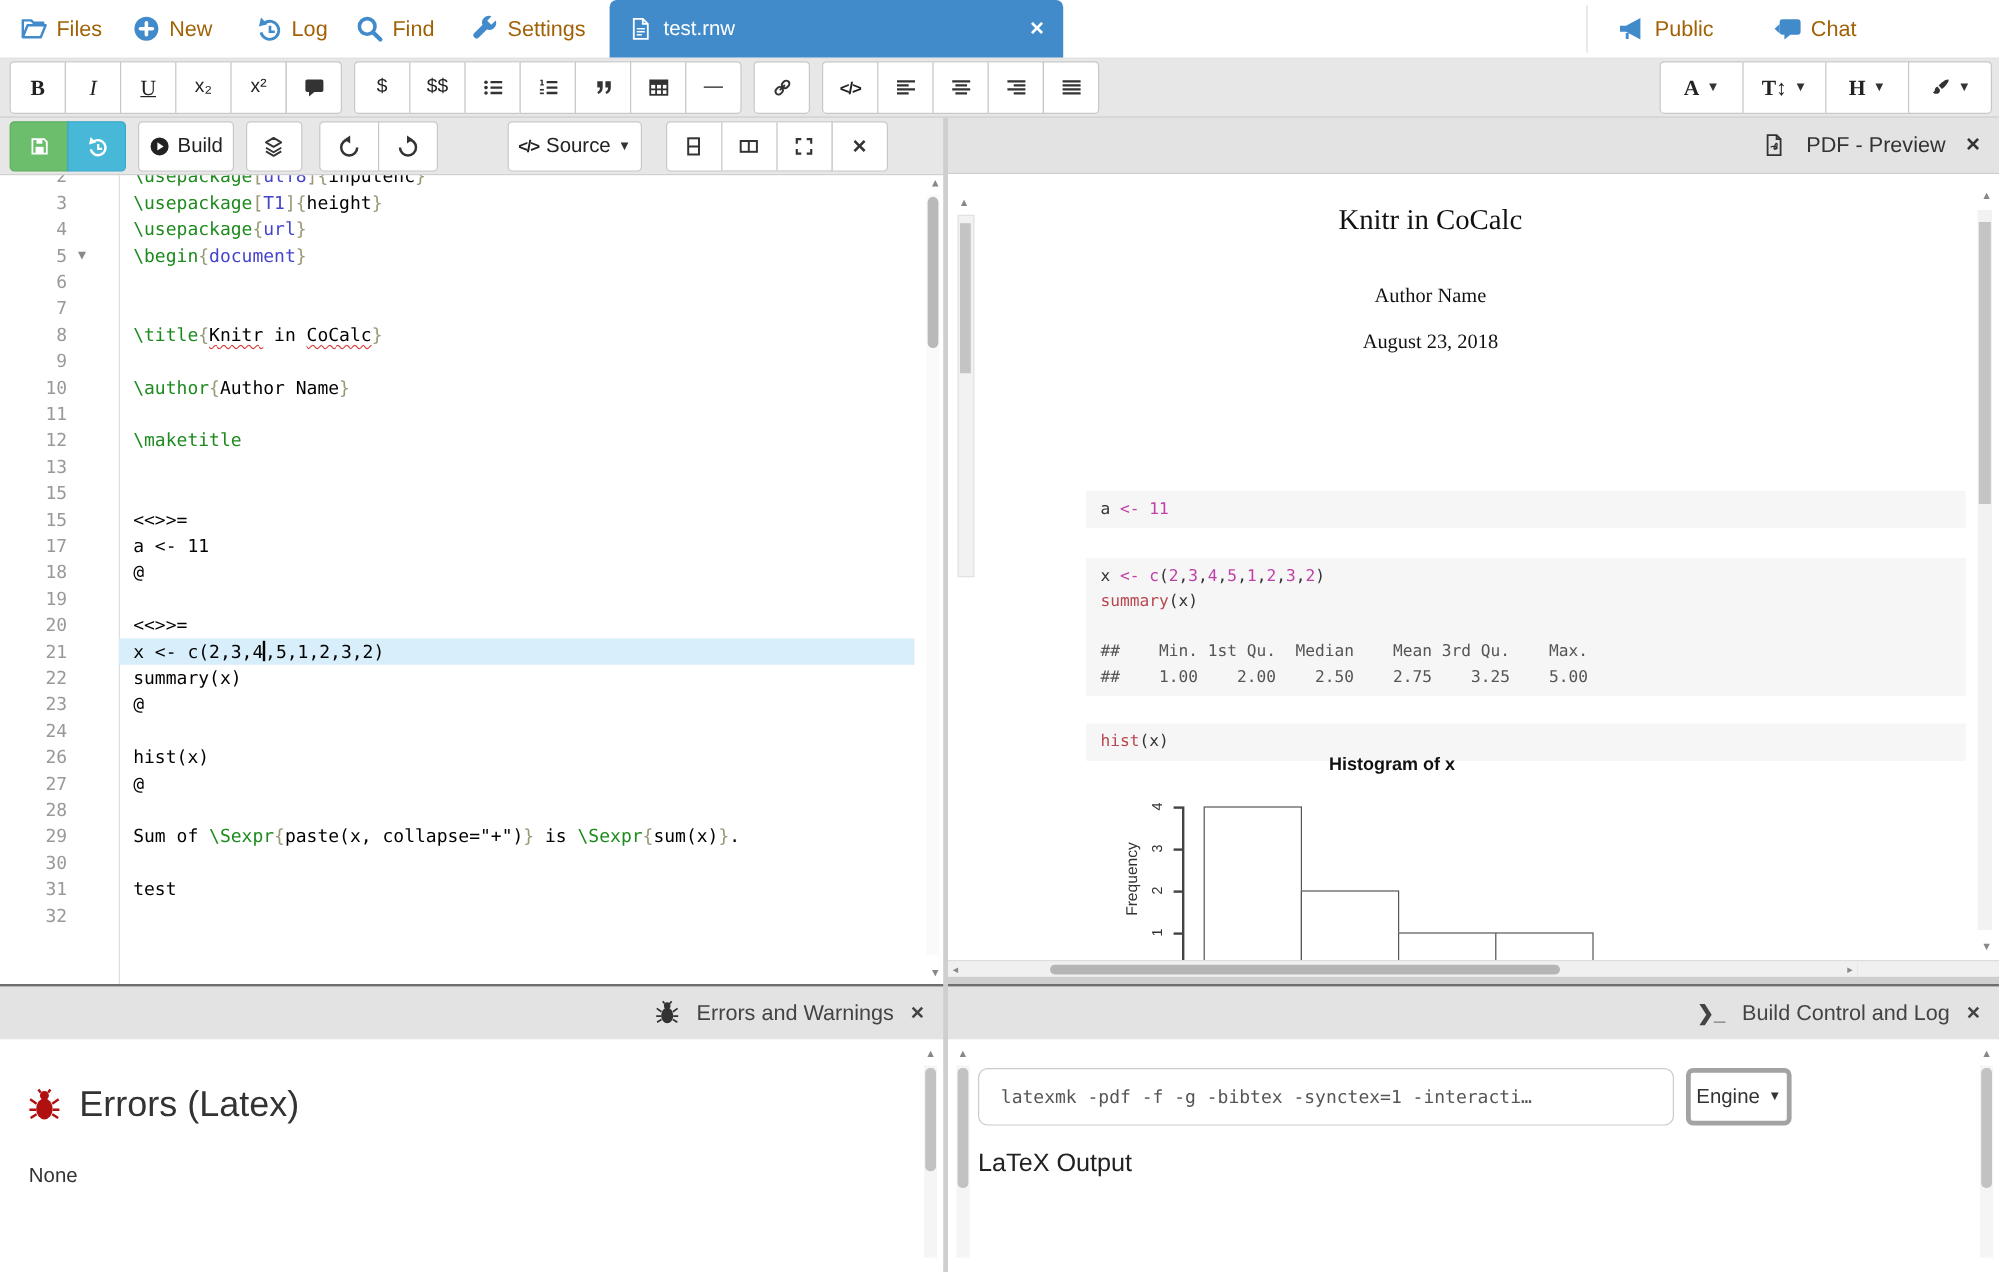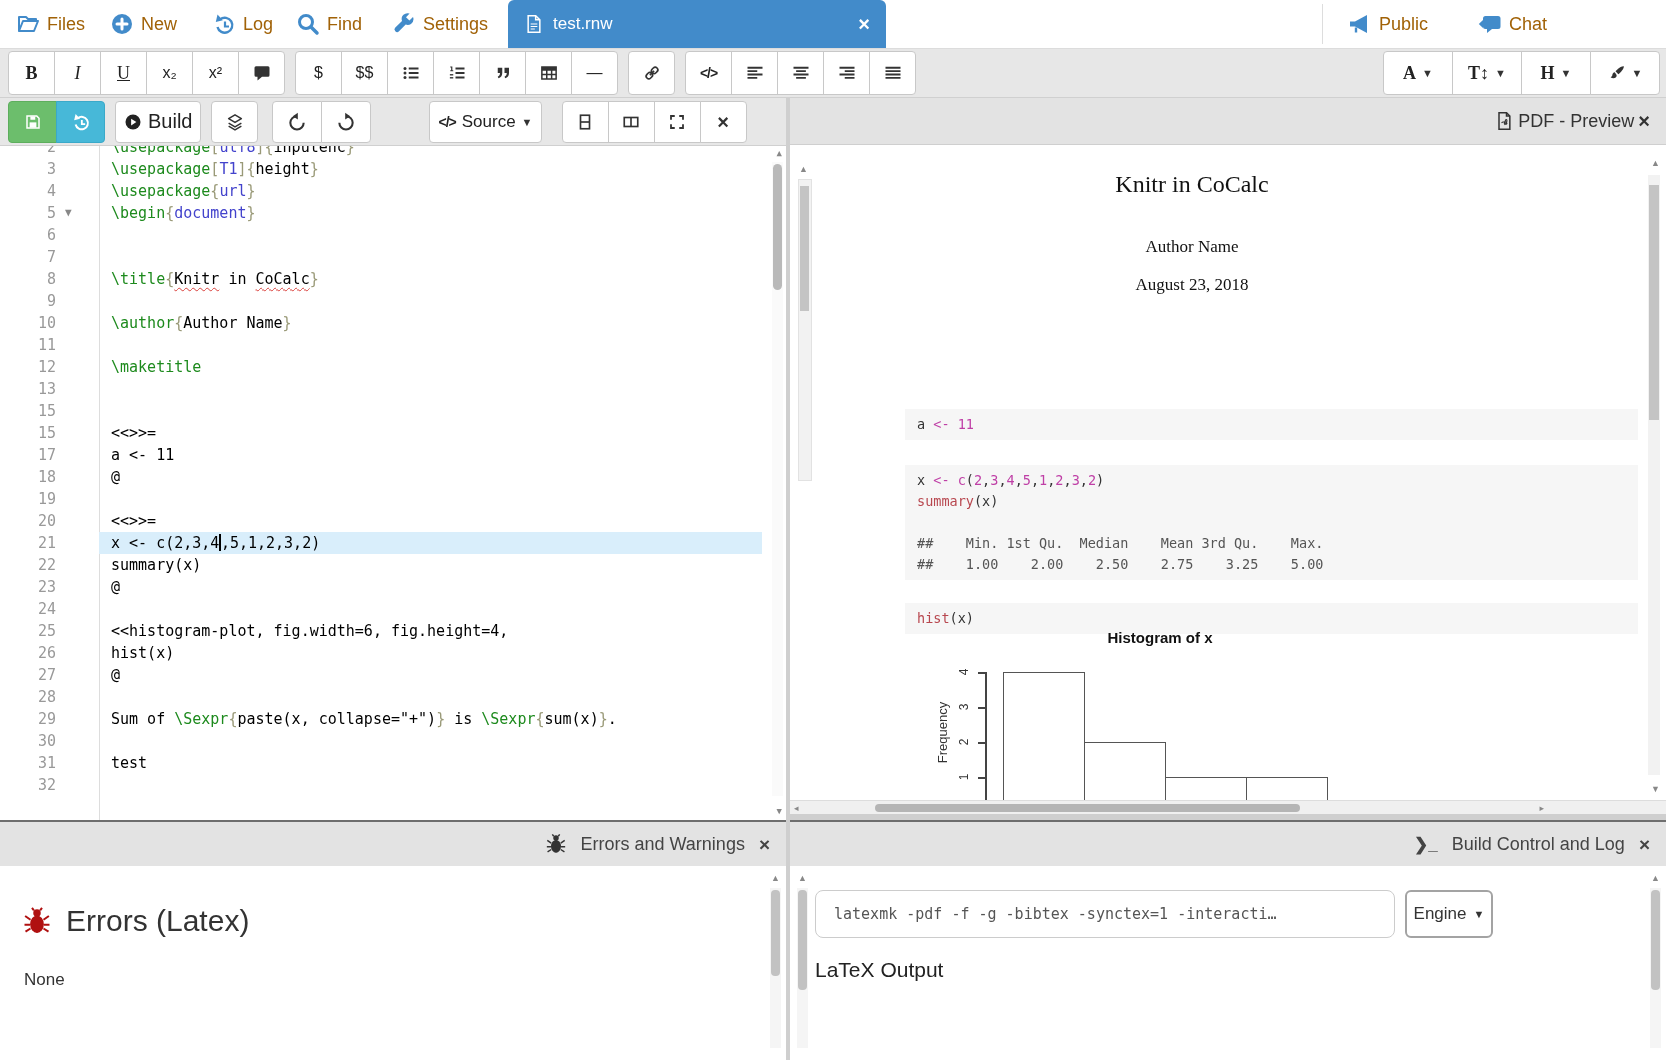--- a/index.html
+++ b/index.html
@@ -56,21 +56,21 @@
   .cursor{display:inline-block;width:1.5px;height:17px;background:#000;vertical-align:-3px;}
   .sv-track{position:absolute;right:3px;top:16px;width:11px;height:634px;background:#fafafa;}
   .sv-thumb{position:absolute;left:1px;top:2px;width:9px;height:126px;background:#b9b9b9;border-radius:5px;}
   .scroll-arrow{position:absolute;color:#888;font-size:9px;line-height:1;cursor:pointer;}
 
   
   .panelheader{position:absolute;height:46px;background:#e3e3e3;border-top:2px solid #6e6e6e;display:flex;align-items:center;justify-content:flex-end;gap:14px;padding-right:16px;color:#444;font-size:18px;box-sizing:border-box;}
   .panelheader .closex{color:#444;font-size:19px;}
 
   
-  .pdfheader{position:absolute;left:790px;top:98px;width:876px;height:47px;background:#e3e3e3;border-bottom:1px solid #cfcfcf;display:flex;align-items:center;justify-content:flex-end;gap:4px;padding-right:16px;color:#333;font-size:18px;box-sizing:border-box;}
+  .pdfheader{position:absolute;left:790px;top:98px;width:876px;height:47px;background:#e3e3e3;border-bottom:1px solid #cfcfcf;display:flex;align-items:center;justify-content:flex-end;gap:17px;padding-right:16px;color:#333;font-size:18px;box-sizing:border-box;}
   .pdfcontent{position:absolute;left:790px;top:145px;width:876px;height:655px;background:#fff;overflow:hidden;}
   .pdf-title{position:absolute;top:26px;left:0;width:804px;text-align:center;font-family:"Liberation Serif",serif;font-size:24px;color:#111;}
   .pdf-author{position:absolute;top:92px;left:0;width:804px;text-align:center;font-family:"Liberation Serif",serif;font-size:17px;color:#111;}
   .pdf-date{position:absolute;top:130px;left:0;width:804px;text-align:center;font-family:"Liberation Serif",serif;font-size:17px;color:#111;}
   .pdf-math{position:absolute;top:218px;left:0;width:804px;text-align:center;font-family:"Liberation Serif",serif;font-style:italic;font-size:16px;color:#111;}
   .pdf-math sup{font-size:11px;}
   .cb{position:absolute;left:115px;width:733px;background:#f6f6f6;font-family:"DejaVu Sans Mono",monospace;font-size:13.5px;line-height:21px;padding:5px 12px;box-sizing:border-box;color:#333;}
   .cbl{white-space:pre;height:21px;}
   .pt-d{color:#333;} .pt-p{color:#bf3fa6;} .pt-r{color:#b8474f;} .pt-out{color:#555;}
   .pdf-sv-left{position:absolute;left:8px;top:34px;width:12px;height:300px;background:#f2f2f2;border:1px solid #e2e2e2;}
@@ -88,21 +88,21 @@
   .hist-ticklabel{position:absolute;font-size:12px;color:#333;transform:rotate(-90deg);}
   .hist-ylab{position:absolute;left:122px;top:580px;font-size:13px;color:#333;transform:rotate(-90deg);transform-origin:center;}
   .hist-bar{position:absolute;background:#fff;border:1.5px solid #555;box-sizing:border-box;}
 
   
   .errpanel{position:absolute;left:0;top:866px;width:786px;height:194px;background:#fff;}
   .err-heading{position:absolute;left:22px;top:38px;display:flex;align-items:center;gap:14px;font-size:30px;color:#333;}
   .err-none{position:absolute;left:24px;top:104px;font-size:17px;color:#333;}
   .buildpanel{position:absolute;left:790px;top:866px;width:876px;height:194px;background:#fff;}
   .cmdinput{position:absolute;left:25px;top:24px;width:580px;height:48px;border:1.5px solid #ccc;border-radius:8px;display:flex;align-items:center;padding-left:18px;box-sizing:border-box;font-family:"DejaVu Sans Mono",monospace;font-size:15px;color:#555;overflow:hidden;white-space:nowrap;}
-  .enginebtn{position:absolute;left:615px;top:24px;width:88px;height:48px;border:2px solid #a3a3a3;border-radius:6px;background:#fff;display:flex;align-items:center;justify-content:center;gap:7px;font-size:17px;color:#333;cursor:pointer;}
+  .enginebtn{position:absolute;left:615px;top:24px;width:88px;height:48px;border:4px solid #a3a3a3;border-radius:6px;background:#fff;display:flex;align-items:center;justify-content:center;gap:7px;font-size:17px;color:#333;cursor:pointer;}
   .latexout{position:absolute;left:25px;top:92px;font-size:21px;color:#222;}
   .mini-sv{position:absolute;width:11px;background:#f5f5f5;}
   .mini-sv .thumb{position:absolute;left:1px;width:9px;background:#c2c2c2;border-radius:4px;}
 </style>
 </head>
 <body>
 
 <div id="app">
 
   <div class="topbar">
@@ -350,21 +350,21 @@
         </button>
     </div>
     <div class="btngroup">
       <button class="btn">
           <span class="icn i18">
             <svg viewBox="0 0 24 24" xmlns="http://www.w3.org/2000/svg">
               <circle cx="12" cy="12" r="10" fill="#222"></circle>
               <path d="M9.5 7.5l7 4.5-7 4.5z" fill="#fff"></path>
             </svg>
           </span>
-          <span style="font-size:20px">Build</span>
+          <span style="font-size:17px">Build</span>
         </button>
     </div>
     <div class="btngroup">
       <button class="btn">
           <span class="icn i18">
             <svg viewBox="0 0 24 24" xmlns="http://www.w3.org/2000/svg">
               <g fill="none" stroke="#333333" stroke-width="2" stroke-linejoin="round">
                 <path d="M12 2.5l8.5 5L12 12.5l-8.5-5z"></path>
                 <path d="M3.5 13.5l8.5 5 8.5-5"></path>
                 <path d="M3.5 17.5l8.5 5 8.5-5"></path>
@@ -448,21 +448,20 @@
         <div class="edrow"><span class="ln">15</span><span class="foldcol"></span><span class="codewrap"></span></div>
         <div class="edrow"><span class="ln">15</span><span class="foldcol"></span><span class="codewrap"><span class="tok-k">&lt;&lt;&gt;&gt;=</span></span></div>
         <div class="edrow"><span class="ln">17</span><span class="foldcol"></span><span class="codewrap"><span class="tok-k">a &lt;- 11</span></span></div>
         <div class="edrow"><span class="ln">18</span><span class="foldcol"></span><span class="codewrap"><span class="tok-k">@</span></span></div>
         <div class="edrow"><span class="ln">19</span><span class="foldcol"></span><span class="codewrap"></span></div>
         <div class="edrow"><span class="ln">20</span><span class="foldcol"></span><span class="codewrap"><span class="tok-k">&lt;&lt;&gt;&gt;=</span></span></div>
         <div class="edrow active"><span class="ln">21</span><span class="foldcol"></span><span class="codewrap"><span class="tok-k">x &lt;- c(2,3,4</span><span class="cursor"></span><span class="tok-k">,5,1,2,3,2)</span></span></div>
         <div class="edrow"><span class="ln">22</span><span class="foldcol"></span><span class="codewrap"><span class="tok-k">summary(x)</span></span></div>
         <div class="edrow"><span class="ln">23</span><span class="foldcol"></span><span class="codewrap"><span class="tok-k">@</span></span></div>
         <div class="edrow"><span class="ln">24</span><span class="foldcol"></span><span class="codewrap"></span></div>
-        <div class="edrow"><span class="ln">25</span><span class="foldcol"></span><span class="codewrap"><span class="tok-k">&lt;&lt;histogram-plot, fig.width=6, fig.height=4,</span></span></div>
         <div class="edrow"><span class="ln">26</span><span class="foldcol"></span><span class="codewrap"><span class="tok-k">hist(x)</span></span></div>
         <div class="edrow"><span class="ln">27</span><span class="foldcol"></span><span class="codewrap"><span class="tok-k">@</span></span></div>
         <div class="edrow"><span class="ln">28</span><span class="foldcol"></span><span class="codewrap"></span></div>
         <div class="edrow"><span class="ln">29</span><span class="foldcol"></span><span class="codewrap"><span class="tok-k">Sum of </span><span class="tok-g">\Sexpr</span><span class="tok-o">{</span><span class="tok-k">paste(x, collapse="+")</span><span class="tok-o">}</span><span class="tok-k"> is </span><span class="tok-g">\Sexpr</span><span class="tok-o">{</span><span class="tok-k">sum(x)</span><span class="tok-o">}</span><span class="tok-k">.</span></span></div>
         <div class="edrow"><span class="ln">30</span><span class="foldcol"></span><span class="codewrap"></span></div>
         <div class="edrow"><span class="ln">31</span><span class="foldcol"></span><span class="codewrap"><span class="tok-k">test</span></span></div>
         <div class="edrow"><span class="ln">32</span><span class="foldcol"></span><span class="codewrap"></span></div>
       </div>
     <span class="scroll-arrow" style="right:4px;top:3px">▲</span>
     <div class="sv-track">

